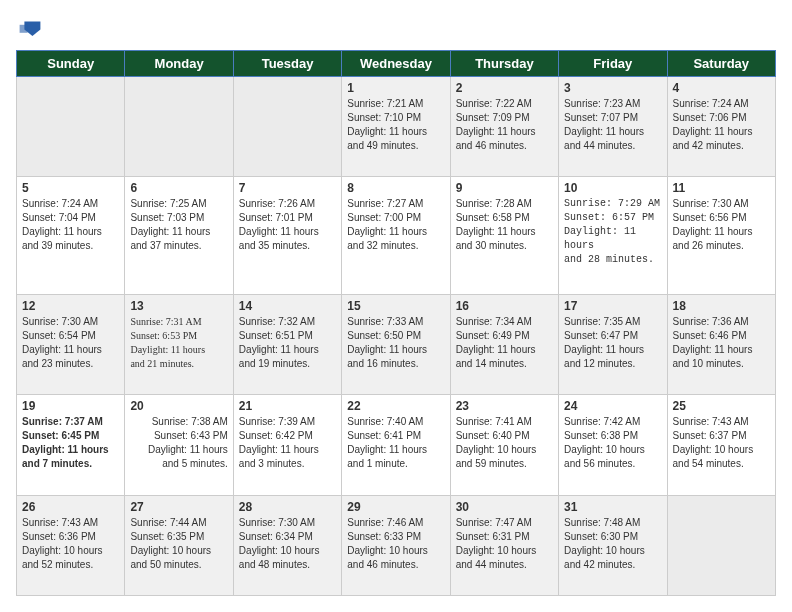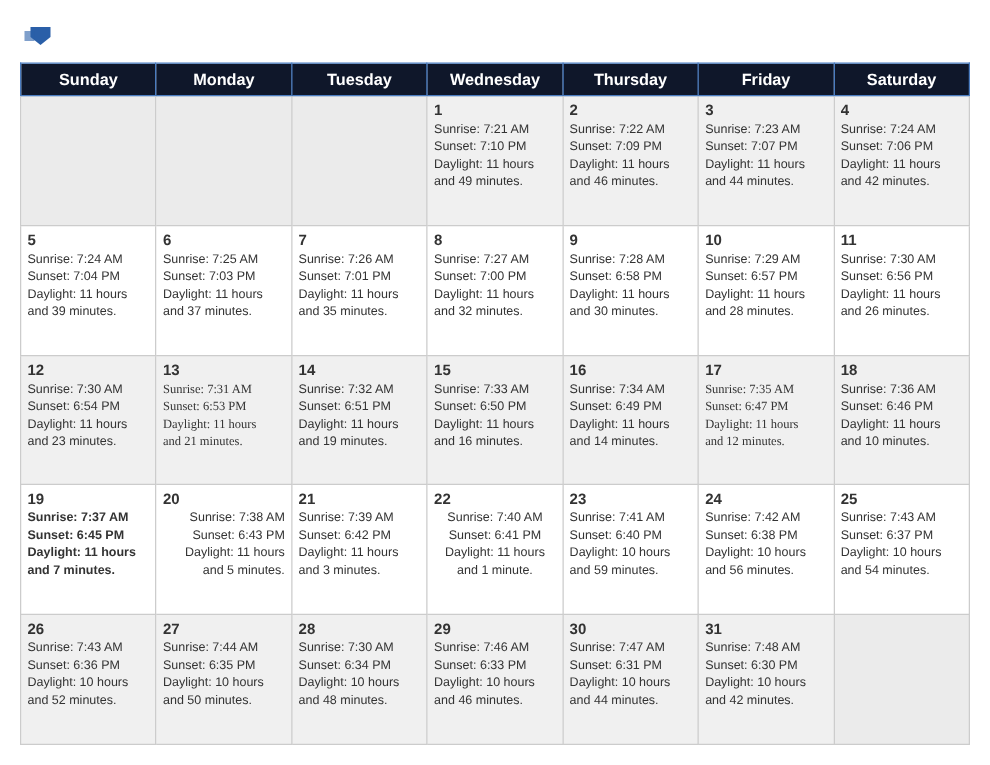--- a/index.html
+++ b/index.html
@@ -52,21 +52,21 @@
       color: #555;
     }
     .calendar {
       flex: 1;
       border: 1px solid #ccc;
       border-collapse: collapse;
       width: 100%;
       table-layout: fixed;
     }
     .calendar th {
-      background-color: #0f172a;
+      background-color: #14532d;
       color: white;
       text-align: center;
       padding: 5px 4px;
       font-size: 13px;
       border: 1px solid #4a7cc0;
       margin-top: 19px;
     }
     .calendar td {
       border: 1px solid #ccc;
       vertical-align: top;
@@ -198,21 +198,21 @@
           </td>
           <td>
             <span class="day-number">9</span>
             <div class="day-info" style="white-space: pre-line;">Sunrise: 7:28 AM
 Sunset: 6:58 PM
 Daylight: 11 hours
 and 30 minutes.</div>
           </td>
           <td>
             <span class="day-number">10</span>
-            <div class="day-info" style="white-space: pre-line;">Sunrise: 7:29 AM
+            <div class="day-info" style="white-space: pre-line; font-family: Liberation Mono, monospace;">Sunrise: 7:29 AM
 Sunset: 6:57 PM
 Daylight: 11 hours
 and 28 minutes.</div>
           </td>
           <td>
             <span class="day-number">11</span>
             <div class="day-info" style="white-space: pre-line;">Sunrise: 7:30 AM
 Sunset: 6:56 PM
 Daylight: 11 hours
 and 26 minutes.</div>
@@ -249,21 +249,21 @@
           </td>
           <td>
             <span class="day-number">16</span>
             <div class="day-info" style="white-space: pre-line;">Sunrise: 7:34 AM
 Sunset: 6:49 PM
 Daylight: 11 hours
 and 14 minutes.</div>
           </td>
           <td>
             <span class="day-number">17</span>
-            <div class="day-info" style="white-space: pre-line; font-family: Liberation Serif, serif;">Sunrise: 7:35 AM
+            <div class="day-info" style="white-space: pre-line;">Sunrise: 7:35 AM
 Sunset: 6:47 PM
 Daylight: 11 hours
 and 12 minutes.</div>
           </td>
           <td>
             <span class="day-number">18</span>
             <div class="day-info" style="white-space: pre-line;">Sunrise: 7:36 AM
 Sunset: 6:46 PM
 Daylight: 11 hours
 and 10 minutes.</div>
@@ -286,21 +286,21 @@
           </td>
           <td>
             <span class="day-number">21</span>
             <div class="day-info" style="white-space: pre-line;">Sunrise: 7:39 AM
 Sunset: 6:42 PM
 Daylight: 11 hours
 and 3 minutes.</div>
           </td>
           <td>
             <span class="day-number">22</span>
-            <div class="day-info" style="white-space: pre-line; text-align: center;">Sunrise: 7:40 AM
+            <div class="day-info" style="white-space: pre-line;">Sunrise: 7:40 AM
 Sunset: 6:41 PM
 Daylight: 11 hours
 and 1 minute.</div>
           </td>
           <td>
             <span class="day-number">23</span>
             <div class="day-info" style="white-space: pre-line;">Sunrise: 7:41 AM
 Sunset: 6:40 PM
 Daylight: 10 hours
 and 59 minutes.</div>

